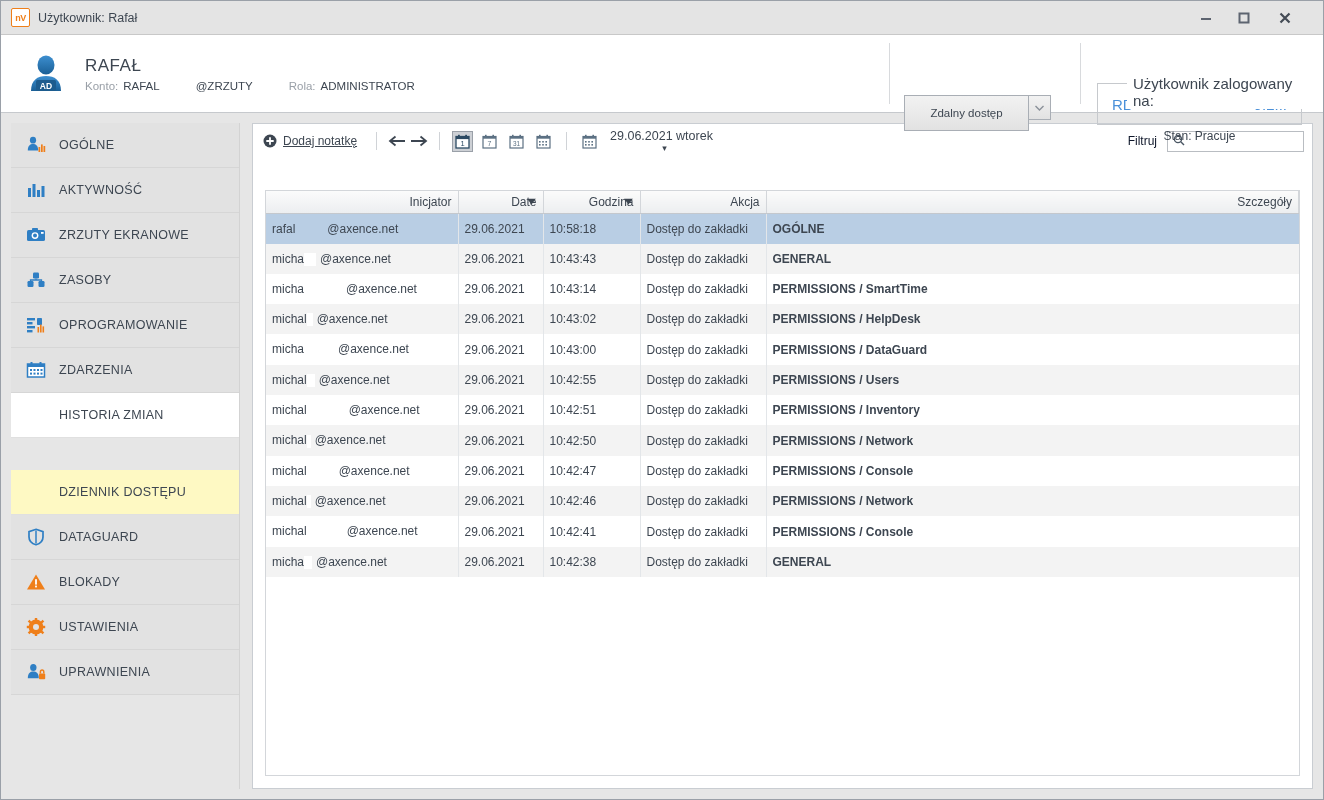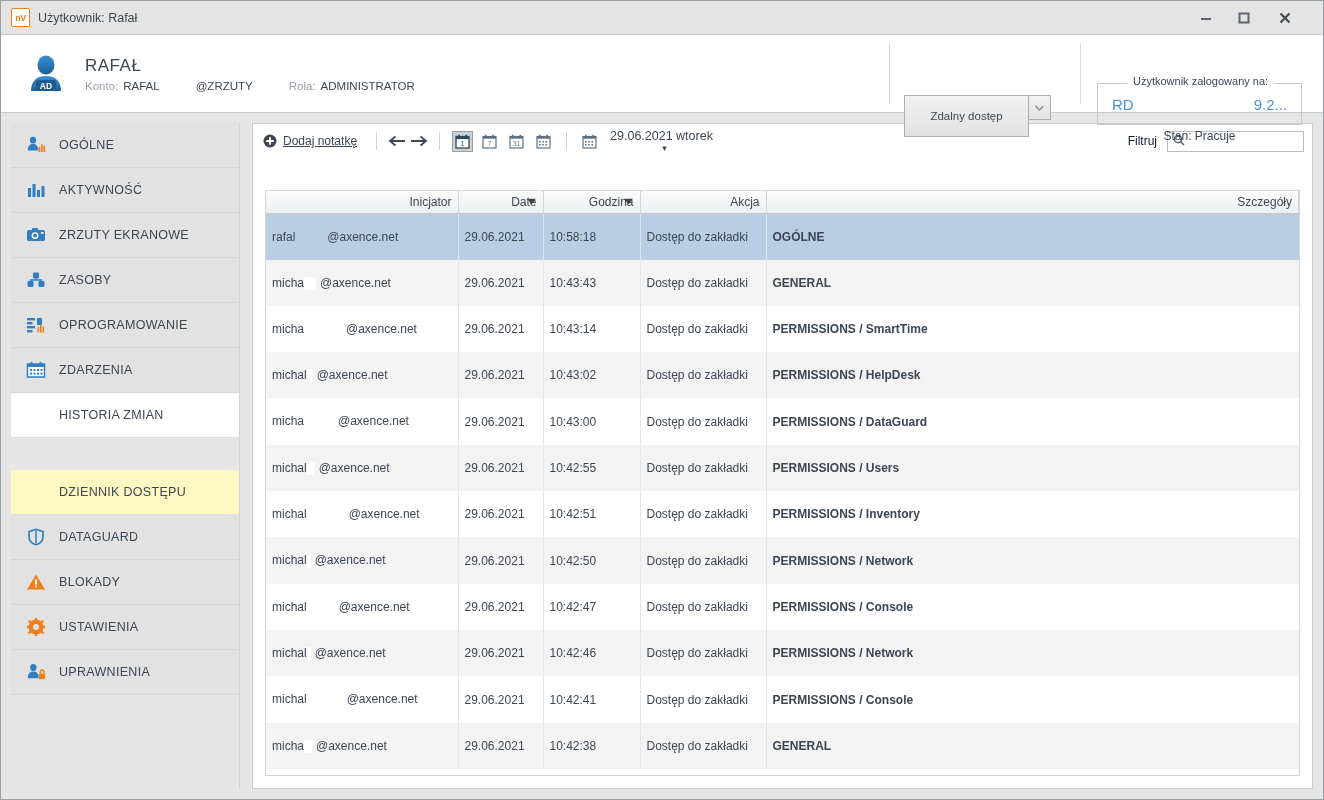--- a/index.html
+++ b/index.html
@@ -70,21 +70,21 @@
   .umeta .val{color:#3d4651;}
   .umeta .sp{display:inline-block;width:36px;}
   .hdr-sep{
     position:absolute;top:8px;bottom:8px;width:1px;background:#d8dadd;
   }
   .remote-wrap{
     position:absolute;left:903px;top:60px;
     display:flex;
   }
   .btn-remote{
-    width:125px;height:42px;box-sizing:border-box;
+    width:125px;height:36px;box-sizing:border-box;
     background:linear-gradient(#f2f2f2,#e2e2e2);
     border:1px solid #a9aeb5;
     font-size:11.5px;color:#3d4651;
     display:flex;align-items:center;justify-content:center;
     font-family:"Liberation Sans",sans-serif;
   }
   .btn-remote-arrow{
     width:22px;height:25px;box-sizing:border-box;
     background:linear-gradient(#f2f2f2,#e2e2e2);
     border:1px solid #a9aeb5;border-left:none;
@@ -93,21 +93,21 @@
   .logged-box{
     position:absolute;left:1096px;top:48px;width:205px;height:42px;
     box-sizing:border-box;
     border:1px solid #c6c9cd;
     display:flex;align-items:center;
     padding:0 14px;
   }
   .logged-legend{
     position:absolute;left:1126px;top:40px;
     background:#ffffff;padding:0 6px;
-    font-size:11px;color:#3d4651;
+    font-size:15px;color:#3d4651;
   }
   .logged-rd{font-size:15px;color:#4a90d9;}
   .logged-ver{font-size:15px;color:#4a90d9;margin-left:auto;}
   .stan{
     position:absolute;left:1096px;top:94px;width:205px;
     text-align:center;font-size:12px;color:#3d4651;
   }
   
   .body{
     flex:1 1 auto;display:flex;
@@ -211,21 +211,21 @@
     color:#3d4651;
     box-sizing:border-box;
     position:relative;
   }
   table.grid th .sortarrow{
     position:absolute;right:7px;top:50%;transform:translateY(-50%);
     font-size:8px;color:#3d4651;
   }
   table.grid td{
     height:16px;
-    padding:16px 6px;
+    padding:8px 6px;
     border-right:1px solid #e3e6e9;
     color:#3d4651;
     white-space:nowrap;overflow:hidden;
     box-sizing:border-box;
   }
   table.grid td.nowrap-last{border-right:none;}
   tr.alt td{background:#f3f3f3;}
   tr.sel td{background:#b9cee4;}
   td.details{font-weight:bold;}
   .init-mask{

